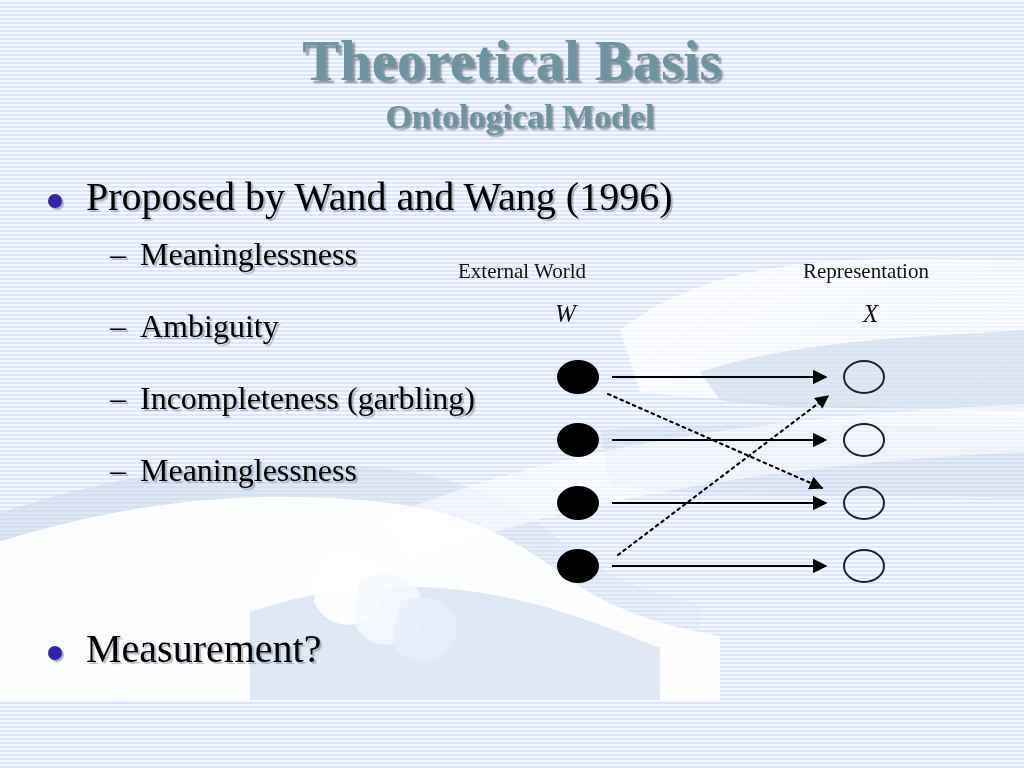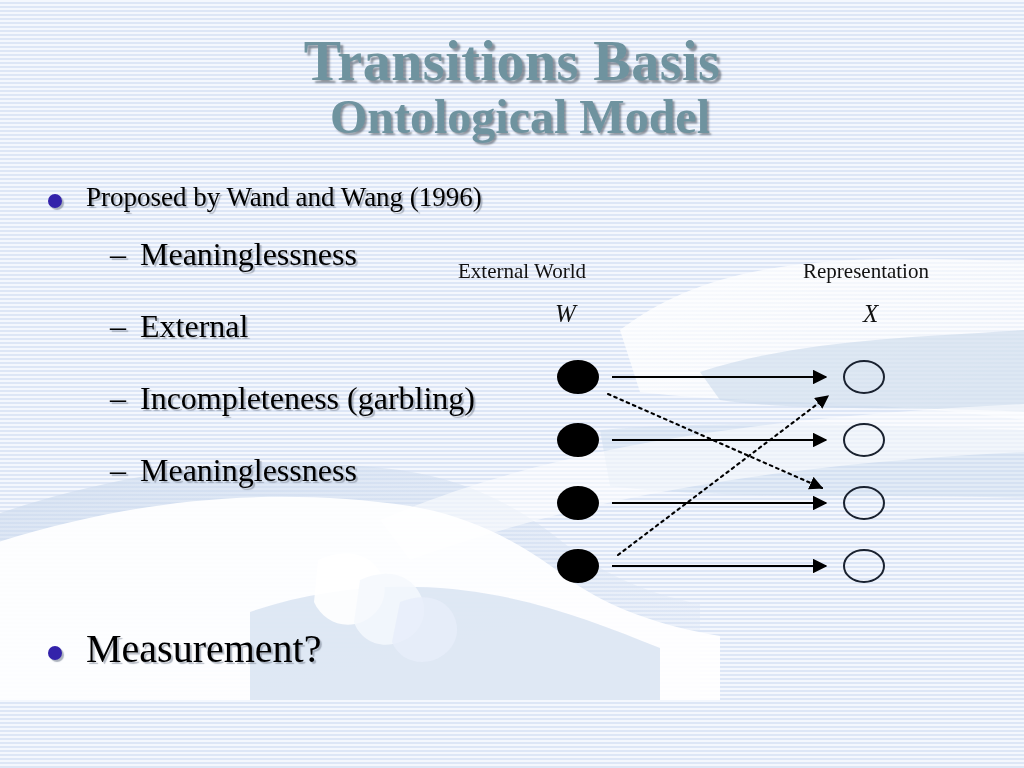--- a/index.html
+++ b/index.html
@@ -58,42 +58,42 @@
   .slide-title {
     font-size: 56px;
     line-height: 62px;
     font-weight: bold;
     color: #6f939f;
     text-shadow: 3px 3px 2px rgba(60,70,80,0.55);
     letter-spacing: 0.5px;
   }
 
   .slide-subtitle {
-    font-size: 48px;
+    font-size: 34px;
     line-height: 46px;
     font-weight: bold;
     color: #6f939f;
     text-shadow: 2px 2px 2px rgba(60,70,80,0.55);
     margin-top: 2px;
     padding-left: 16px;
   }
 
   
   .bullets {
     position: absolute;
     left: 48px;
     top: 172px;
     width: 520px;
     z-index: 6;
   }
 
   .bullet-l1 {
     display: flex;
     align-items: flex-start;
-    font-size: 27px;
+    font-size: 40px;
     line-height: 50px;
     color: #000;
     text-shadow: 2px 2px 1px rgba(120,130,145,0.55);
     white-space: nowrap;
   }
 
   .bullet-dot {
     width: 14px;
     height: 14px;
     border-radius: 50%;
@@ -216,41 +216,41 @@
              C 342 630 322 620 314 602 Z" fill="#ffffff" opacity="0.9"></path>
     <path d="M 360 580 C 386 568 410 574 420 594 C 430 612 422 634 400 642
              C 380 650 360 640 354 622 Z" fill="#f4f8fd" opacity="0.85"></path>
     <path d="M 400 602 C 424 592 446 598 454 616 C 462 634 454 652 434 660
              C 416 666 398 658 392 642 Z" fill="#e7eefa" opacity="0.8"></path>
 
     <path d="M 380 520 C 520 460 700 420 1024 404 L 1024 452 C 740 466 560 506 410 560 Z" fill="#ffffff" opacity="0.55"></path>
   </svg>
 
   <div class="title-block">
-    <div class="slide-title">Transitions Basis</div>
+    <div class="slide-title">Theoretical Basis</div>
     <div class="slide-subtitle">Ontological Model</div>
   </div>
 
   <div class="bullets">
 
     <div class="bullet-l1">
       <span class="bullet-dot"></span>
       <span>Proposed by Wand and Wang (1996)</span>
     </div>
 
     <div class="sub-list">
 
       <div class="bullet-l2">
         <span class="dash">–</span>
         <span>Meaninglessness</span>
       </div>
 
       <div class="bullet-l2">
         <span class="dash">–</span>
-        <span>External</span>
+        <span>Ambiguity</span>
       </div>
 
       <div class="bullet-l2">
         <span class="dash">–</span>
         <span>Incompleteness (garbling)</span>
       </div>
 
       <div class="bullet-l2">
         <span class="dash">–</span>
         <span>Meaninglessness</span>

